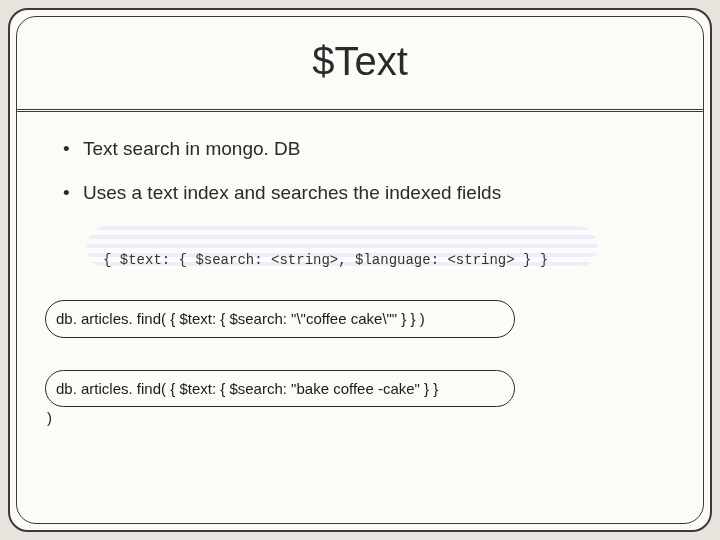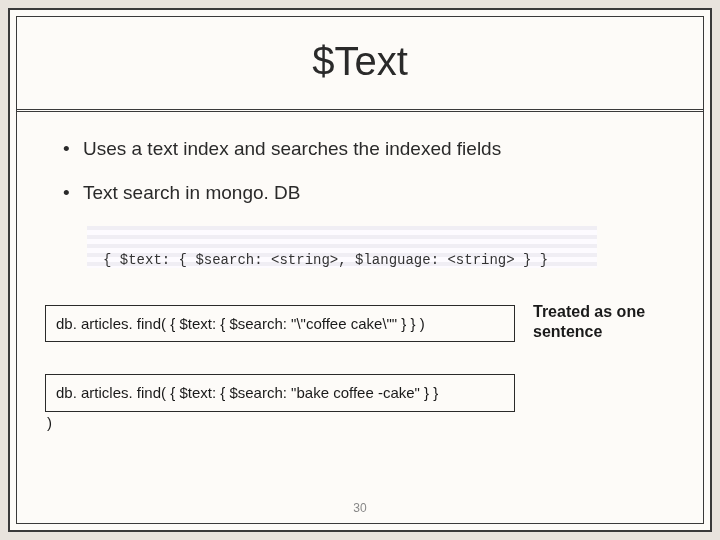--- a/index.html
+++ b/index.html
@@ -1,15 +1,15 @@
 <!DOCTYPE html>
 <html><head>
 <meta charset="utf-8">
 <style>
-  * { box-sizing: border-box; margin: 0; padding: 0; }
+  * { box-sizing: border-box; margin: 0; padding: 0; border-radius: 20px; }
   body {
     width: 720px;
     height: 540px;
     background: #e8e3dd;
     font-family: Arial, Helvetica, sans-serif;
     position: relative;
     overflow: hidden;
   }
   .slide {
     position: absolute;
@@ -127,38 +127,36 @@
 <div class="slide">
   <div class="inner-border">
 
     <h1 class="title">$Text</h1>
 
     <div class="hr hr1"></div>
     <div class="hr hr2"></div>
 
     <div class="content">
 
+      <div class="bullet">Text search in mongo. DB</div>
+
       <div class="bullet">Uses a text index and searches the indexed fields</div>
-
-      <div class="bullet">Text search in mongo. DB</div>
 
       <div class="syntax-img">
         <span>{ $text: { $search: &lt;string&gt;, $language: &lt;string&gt; } }</span>
       </div>
 
       <div class="row">
         <div class="codebox">db. articles. find( { $text: { $search: "\"coffee cake\"" } } )</div>
-        <div class="note">Treated as one sentence</div>
       </div>
 
       <div class="row codebox2-wrap">
         <div style="width:470px;">
           <div class="codebox" style="width:470px;">db. articles. find( { $text: { $search: "bake coffee -cake" } }</div>
           <div class="closing-paren">)</div>
         </div>
       </div>
 
     </div>
 
-    <div class="page-num">30</div>
 
   </div>
 </div>
 
 </body></html>

